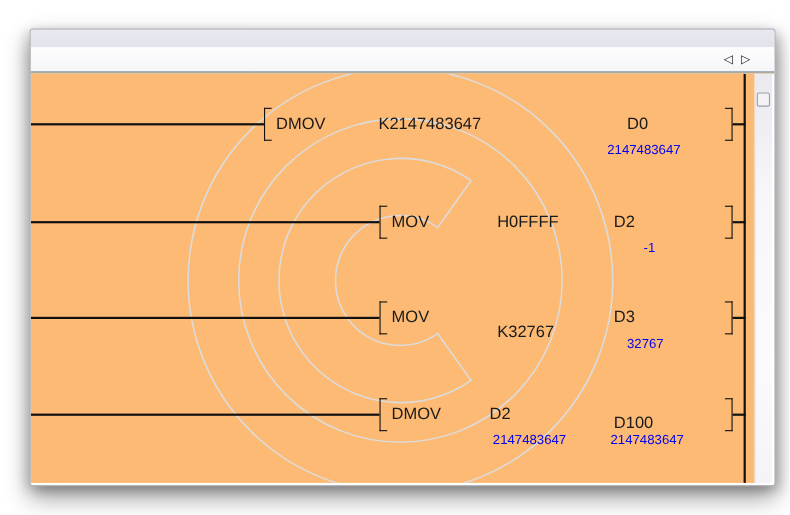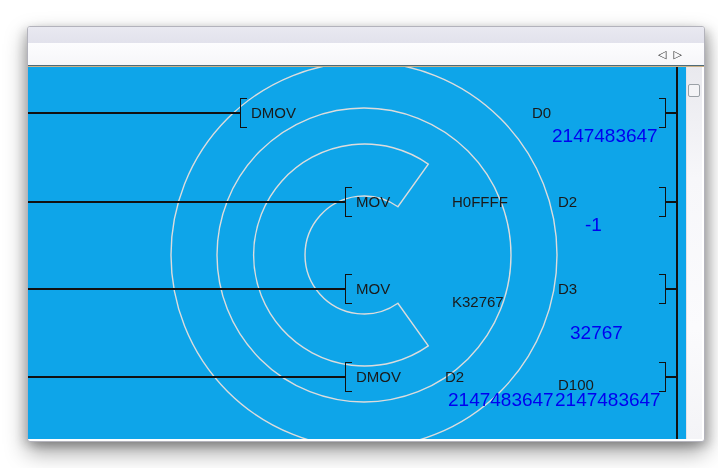--- a/index.html
+++ b/index.html
@@ -9,31 +9,31 @@
           border:1px solid #b3b3bc;border-radius:3px;
           box-shadow:0 10px 22px rgba(0,0,0,0.38), -4px 3px 10px rgba(0,0,0,0.12), 5px 4px 10px rgba(0,0,0,0.15);
           overflow:hidden;}
   .toolbar-band{height:16px;background:linear-gradient(#e9e9f1,#e2e2ec);}
   .nav-strip{height:22px;background:linear-gradient(#fdfdfe,#f6f6f9);display:flex;align-items:center;
              justify-content:flex-end;padding-right:22px;gap:7px;}
   .nav-arrow{font-size:11px;line-height:11px;color:#222;cursor:pointer;user-select:none;}
   .pane-border-dark{height:1px;background:var(--border-dark,#4d6a78);}
   .pane-border-tan{height:1px;background:var(--border-accent,#cdb287);}
   .ladder-area{display:flex;height:372px;}
-  .ladder-pane{position:relative;width:658px;height:372px;background:#0ea5e9;overflow:hidden;}
+  .ladder-pane{position:relative;width:658px;height:372px;background:#fdba74;overflow:hidden;}
   .watermark{position:absolute;left:0;top:0;pointer-events:none;}
   .right-rail{position:absolute;left:648px;top:0;width:1.6px;height:372px;background:#111;}
   .rung-line{position:absolute;height:1.6px;background:#111;}
   .lbracket{position:absolute;width:7px;height:30px;box-sizing:border-box;
             border-left:1.6px solid #111;border-top:1.4px solid #111;border-bottom:1.4px solid #111;}
   .rbracket{position:absolute;width:7px;height:30px;box-sizing:border-box;
             border-right:1.6px solid #111;border-top:1.4px solid #111;border-bottom:1.4px solid #111;}
   .rconn{position:absolute;width:10px;height:1.6px;background:#111;}
   .ltext{position:absolute;font-size:15px;line-height:16px;color:#1a1a1a;white-space:pre;}
-  .mon{position:absolute;font-size:19px;line-height:16px;color:var(--monitor-color,#0000f0);white-space:pre;}
+  .mon{position:absolute;font-size:12px;line-height:16px;color:var(--monitor-color,#0000f0);white-space:pre;}
   .scrollbar{position:relative;width:16px;height:372px;
              background:linear-gradient(to bottom,#e9e9ee,#f7f7fa 30%,#fbfbfd 70%,#f4f4f7);
              border-left:1px solid #e3e3e8;box-sizing:border-box;}
   .scroll-thumb{position:absolute;left:1px;top:17px;width:12px;height:13px;background:#f3f3f6;
                 border:1px solid #9aa0a6;border-radius:2px;box-sizing:border-box;}
 </style>
 </head>
 <body>
 
 <div class="stage">
@@ -52,38 +52,39 @@
             <circle cx="336" cy="188" r="193"></circle>
             <circle cx="336" cy="188" r="147"></circle>
             <path d="M 400.3 97.1 A 111 111 0 1 0 400.3 278.9 L 369.9 236.3 A 59 59 0 1 1 369.9 139.7 Z"></path>
           </g>
         </svg>
         <div class="right-rail"></div>
 
       <div class="rung-line" style="left: 0px; top: 45px; width: 212px;"></div>
           <div class="lbracket" style="left: 212px; top: 31px;"></div>
           <div class="ltext" style="left: 223px; top: 38px;">DMOV</div>
-          <div class="ltext" style="left: 504px; top: 38px;">D0</div>
+          <div class="ltext" style="left: 316px; top: 38px;">K2147483647</div>
+          <div class="ltext" style="left: 542px; top: 38px;">D0</div>
           <div class="mon" style="left: 524px; top: 61px;">2147483647</div>
           <div class="rbracket" style="left: 631px; top: 31px;"></div>
           <div class="rconn" style="left: 638px; top: 45px; width: 12px;"></div>
           <div class="rung-line" style="left: 0px; top: 134px; width: 317px;"></div>
           <div class="lbracket" style="left: 317px; top: 120px;"></div>
           <div class="ltext" style="left: 328px; top: 127px;">MOV</div>
           <div class="ltext" style="left: 424px; top: 127px; text-align: right;">H0FFFF</div>
           <div class="ltext" style="left: 530px; top: 127px;">D2</div>
           <div class="mon" style="left: 557px; top: 150px;">-1</div>
           <div class="rbracket" style="left: 631px; top: 120px;"></div>
           <div class="rconn" style="left: 638px; top: 134px; width: 12px;"></div>
           <div class="rung-line" style="left: 0px; top: 221px; width: 317px;"></div>
           <div class="lbracket" style="left: 317px; top: 207px;"></div>
           <div class="ltext" style="left: 328px; top: 214px;">MOV</div>
           <div class="ltext" style="left: 424px; top: 202px; margin-top: 25px;">K32767</div>
           <div class="ltext" style="left: 530px; top: 214px;">D3</div>
-          <div class="mon" style="left: 542px; top: 237px; margin-top: 21px;">32767</div>
+          <div class="mon" style="left: 542px; top: 237px;">32767</div>
           <div class="rbracket" style="left: 631px; top: 207px;"></div>
           <div class="rconn" style="left: 638px; top: 221px; width: 12px;"></div>
           <div class="rung-line" style="left: 0px; top: 309px; width: 317px;"></div>
           <div class="lbracket" style="left: 317px; top: 295px;"></div>
           <div class="ltext" style="left: 328px; top: 302px;">DMOV</div>
           <div class="ltext" style="left: 417px; top: 302px;">D2</div>
           <div class="ltext" style="left: 530px; top: 302px; margin-top: 8px;">D100</div>
           <div class="mon" style="left: 420px; top: 325px;">2147483647</div>
           <div class="mon" style="left: 527px; top: 325px;">2147483647</div>
           <div class="rbracket" style="left: 631px; top: 295px;"></div>

